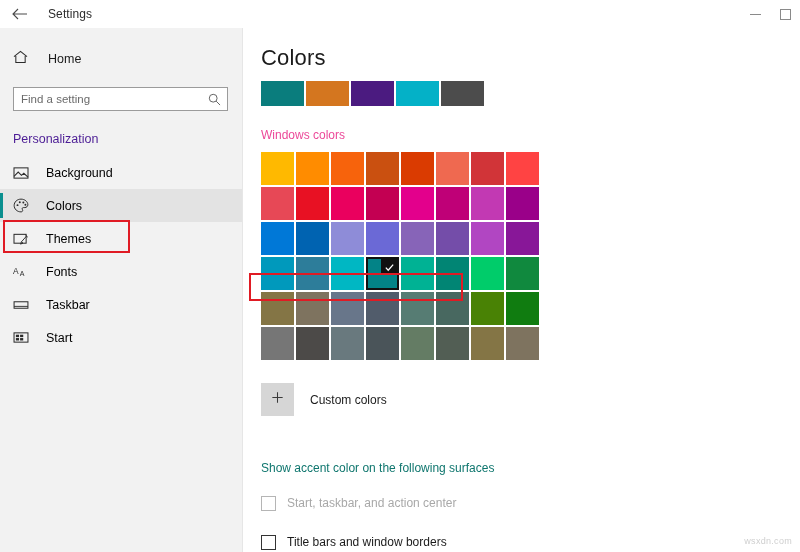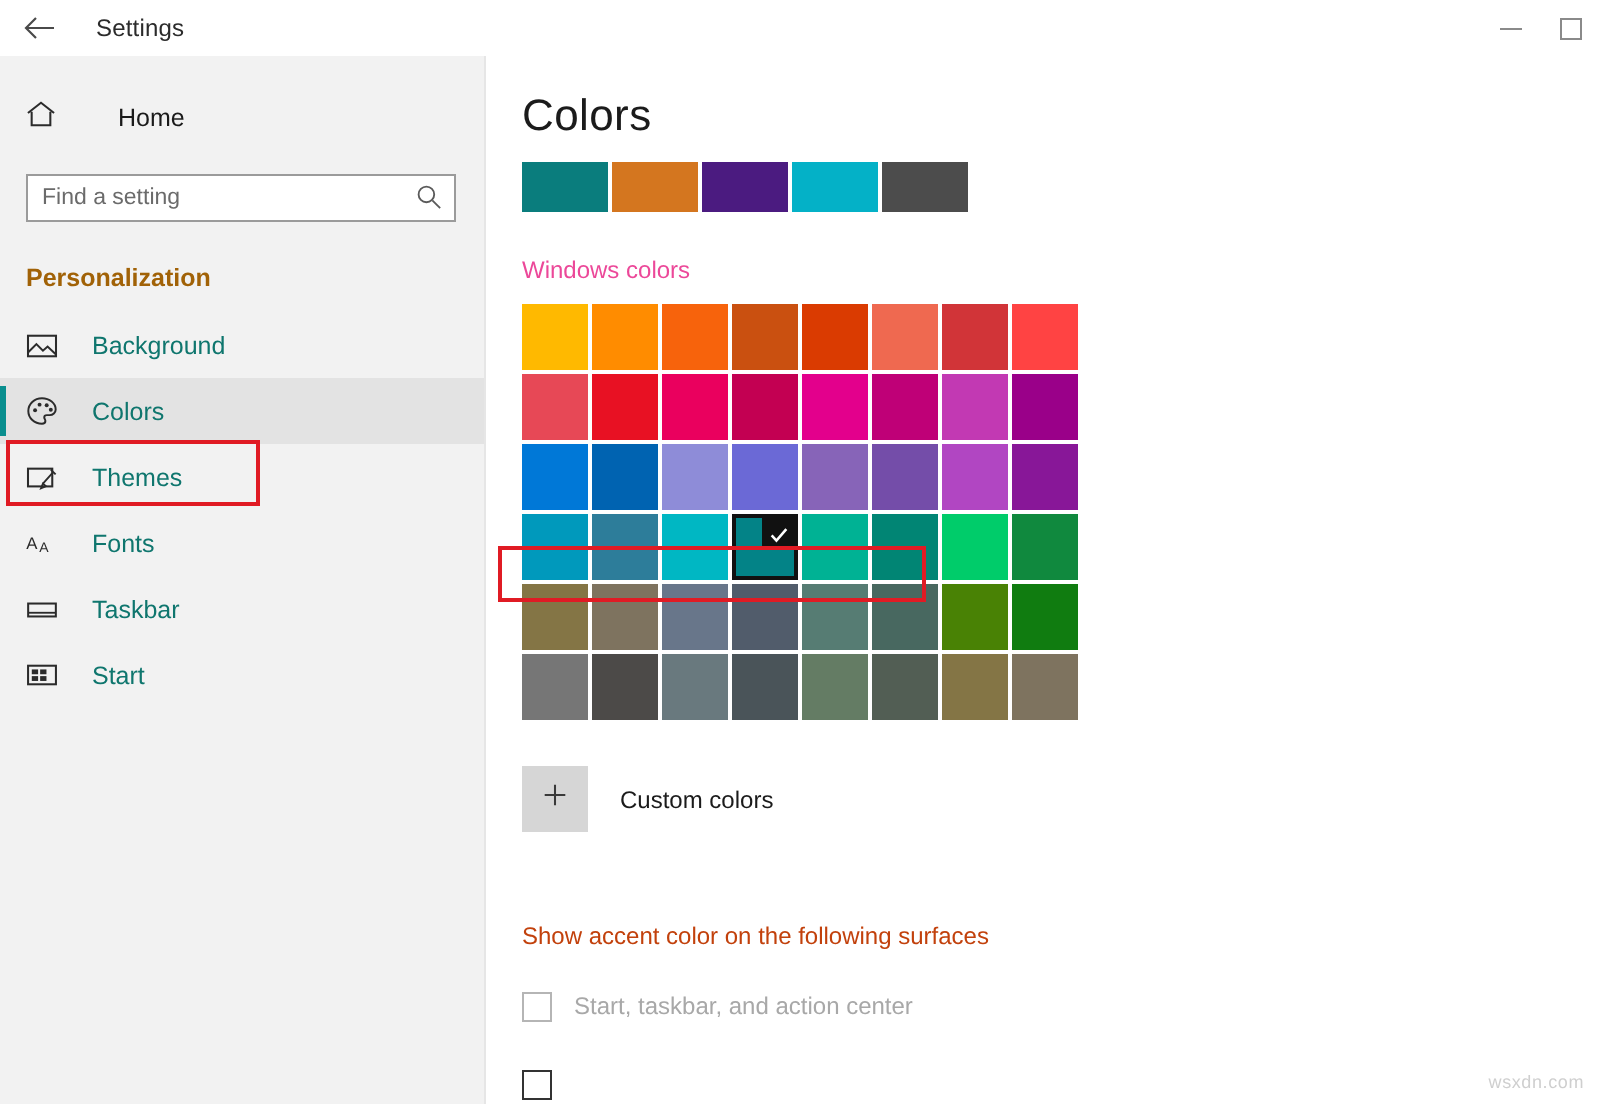--- a/index.html
+++ b/index.html
@@ -82,21 +82,21 @@
   #home-row {
     display: flex;
     align-items: center;
     height: 30px;
     margin-top: 16px;
     padding-left: 13px;
   }
   #home-row .nav-icon { width: 24px; color: #2b2b2b; }
   #home-label {
     font-size: 12.5px;
-    margin-left: 22px;
+    margin-left: 11px;
     color: #1b1b1b;
   }
   #search-wrap {
     margin: 13px 0 0 13px;
     width: 215px;
     height: 24px;
     background: #ffffff;
     border: 1px solid #9b9b9b;
     box-sizing: border-box;
     display: flex;
@@ -117,22 +117,22 @@
   }
   #search-input::placeholder { color: #6b6b6b; opacity: 1; }
   #search-icon {
     position: absolute;
     right: 6px;
     top: 4px;
     color: #5a5a5a;
   }
   #group-title {
     font-size: 12.5px;
-    font-weight: bold;
-    color: #a16207;
+    font-weight: normal;
+    color: #4c1d95;
     margin: 21px 0 0 13px;
   }
   #nav-list { margin-top: 10px; }
   .nav-item {
     height: 33px;
     display: flex;
     align-items: center;
     padding-left: 13px;
     position: relative;
     box-sizing: border-box;
@@ -140,21 +140,21 @@
   .nav-item .nav-icon {
     width: 24px;
     display: flex;
     align-items: center;
     color: #2b2b2b;
     flex: 0 0 24px;
   }
   .nav-label {
     font-size: 12.5px;
     margin-left: 9px;
-    color: #0f766e;
+    color: #000000;
   }
   .nav-item.selected { background: #e3e3e3; }
   .nav-item.selected .accent-bar {
     position: absolute;
     left: 0;
     top: 4px;
     bottom: 4px;
     width: 3px;
     background: #0a8f8f;
   }
@@ -241,21 +241,21 @@
     justify-content: center;
     color: #3a3a3a;
   }
   #custom-color-label {
     font-size: 12px;
     margin-left: 16px;
     color: #1b1b1b;
   }
   #surfaces-label {
     font-size: 12px;
-    color: #c2410c;
+    color: #0f766e;
     margin: 45px 0 0 18px;
   }
   .check-row {
     display: flex;
     align-items: center;
     margin-left: 18px;
     height: 24px;
   }
   #check-row-1 { margin-top: 16px; }
   #check-row-2 { margin-top: 15px; }
@@ -500,19 +500,20 @@
 
     <div id="surfaces-label">Show accent color on the following surfaces</div>
 
     <div class="check-row" id="check-row-1">
       <span class="checkbox disabled"></span>
       <span class="check-label disabled">Start, taskbar, and action center</span>
     </div>
 
     <div class="check-row" id="check-row-2">
       <span class="checkbox"></span>
+      <span class="check-label">Title bars and window borders</span>
     </div>
 
     <div id="annot-checkbox" style="border-color: rgb(224, 27, 36);"></div>
   </div>
 </div>
 
 <div id="watermark">wsxdn.com</div>
 
 </body></html>

